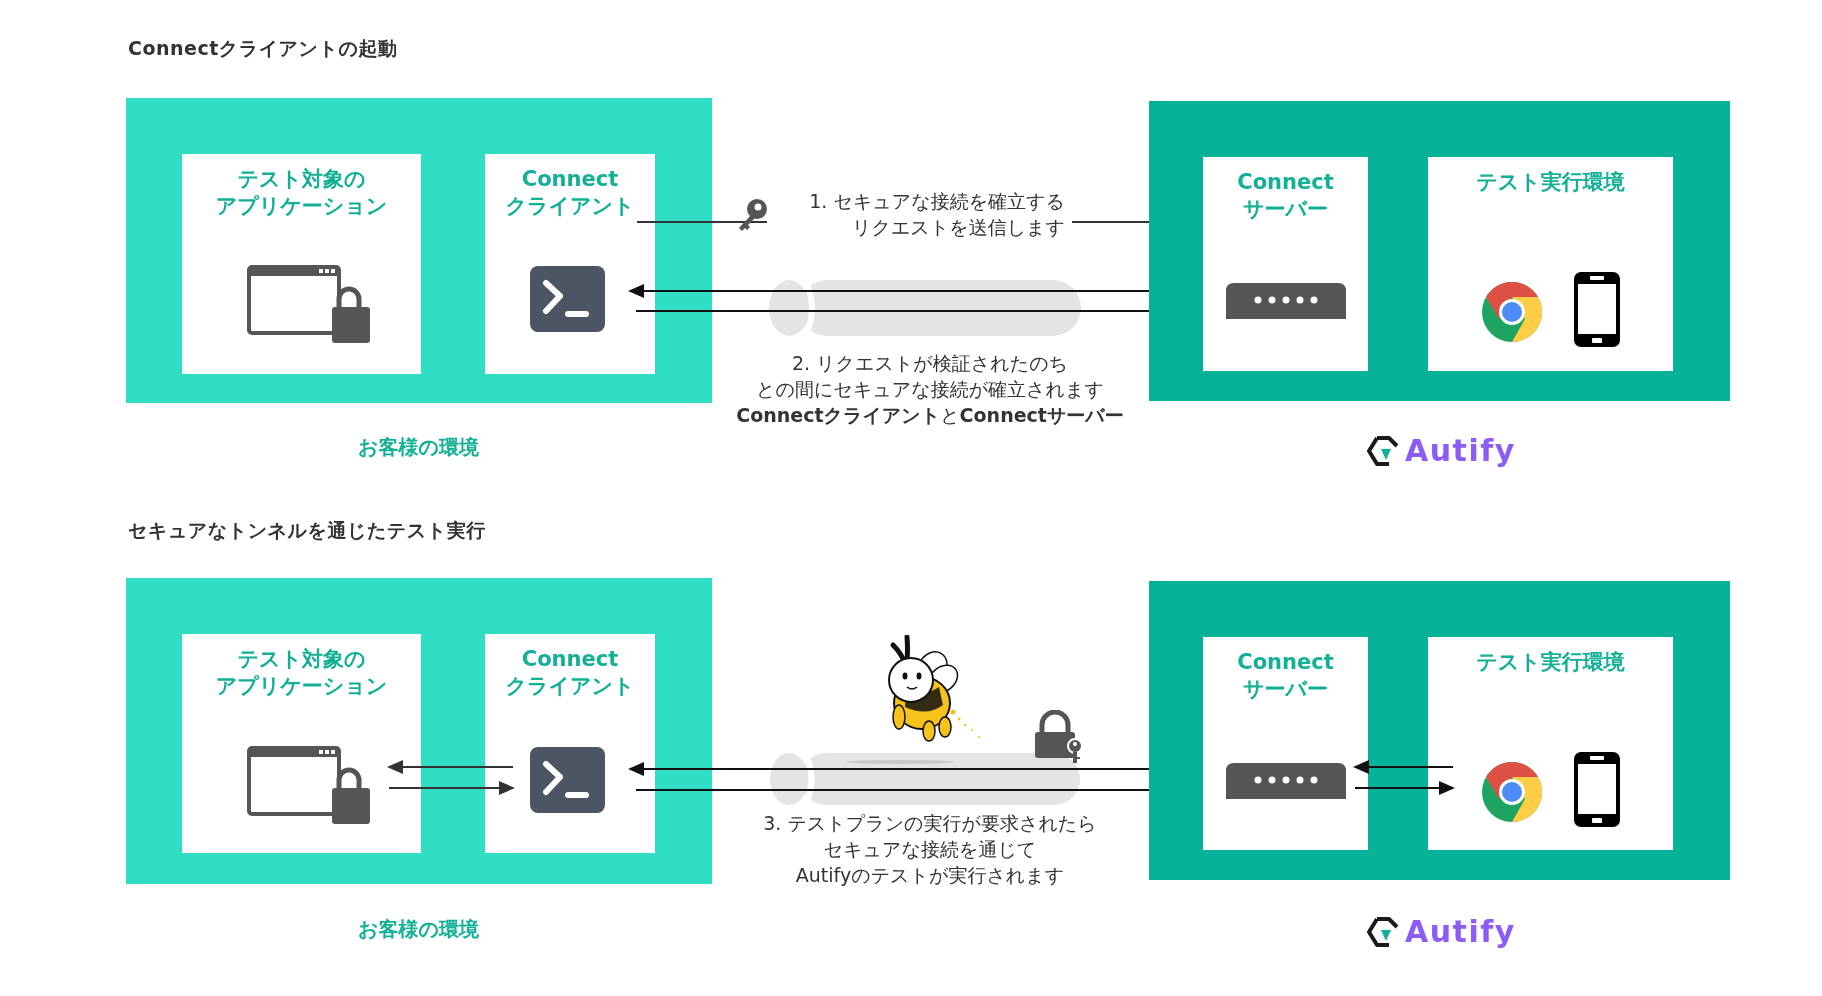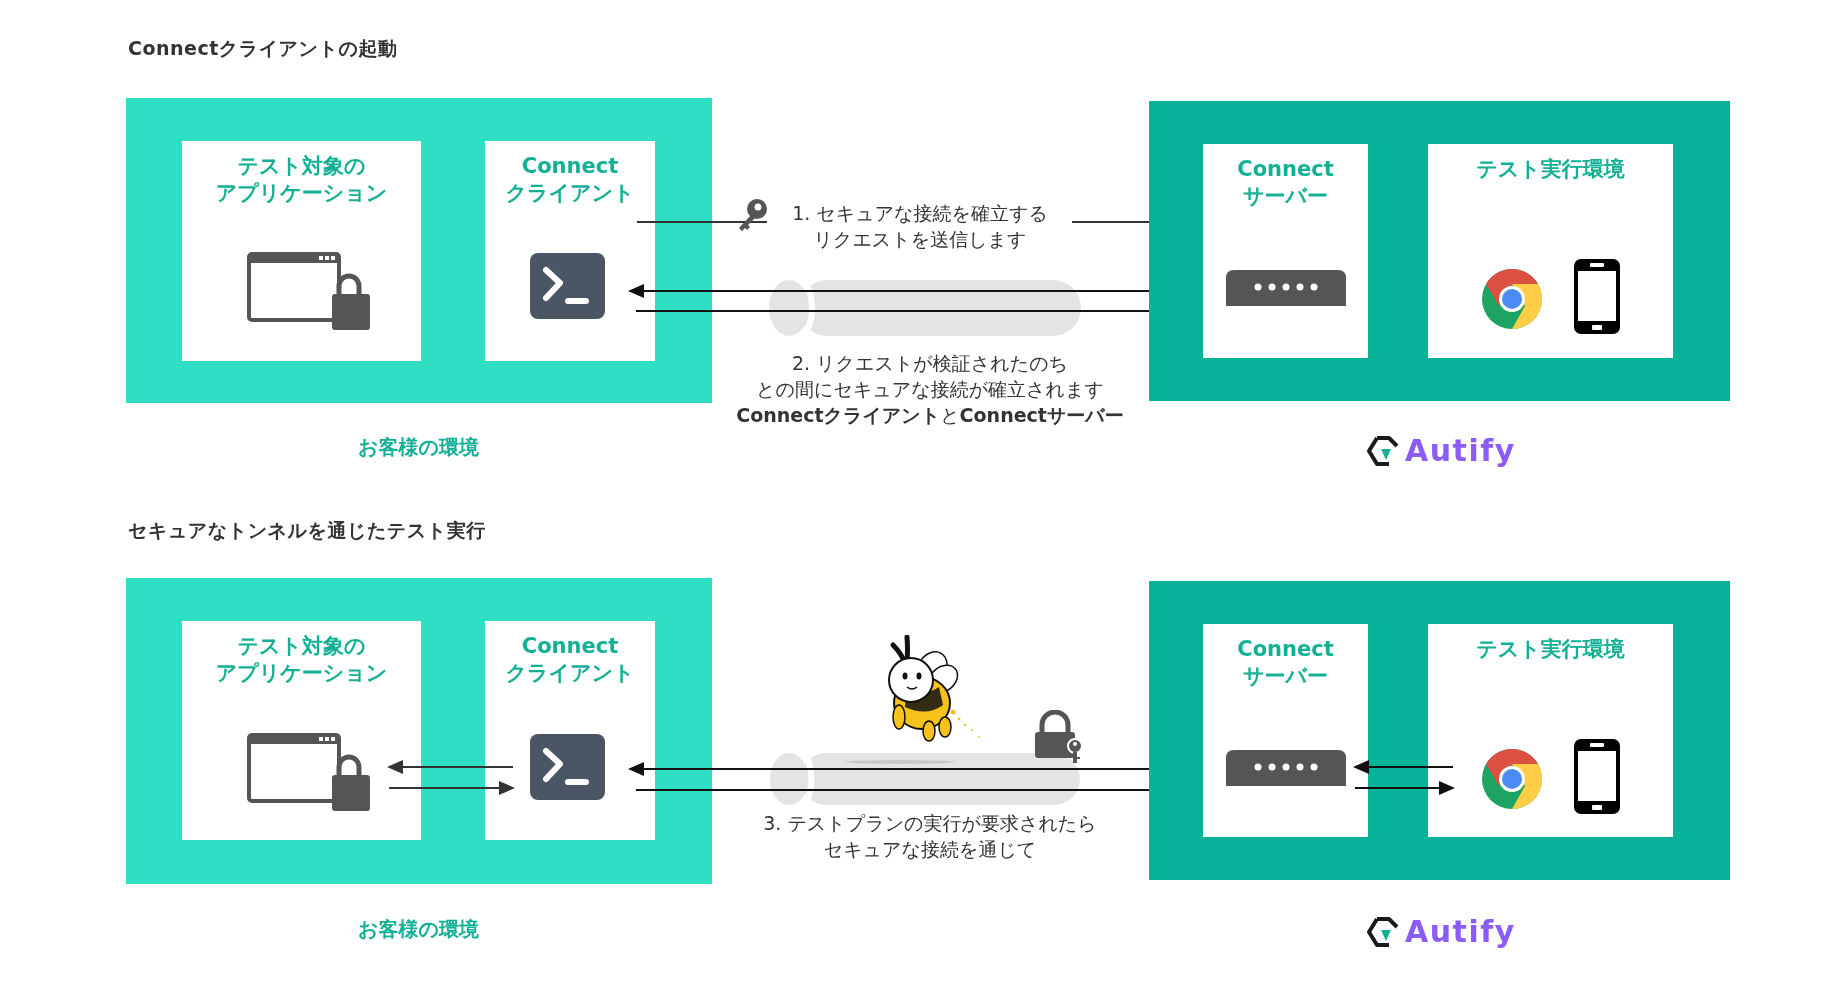--- a/index.html
+++ b/index.html
@@ -2,21 +2,21 @@
 <html><head>
 <meta charset="utf-8">
 <style>
   html, body { margin:0; padding:0; background:#ffffff; }
   body { width:1822px; height:996px; position:relative; overflow:hidden;
          font-family:"DejaVu Sans","Liberation Sans",sans-serif; }
   .abs { position:absolute; }
   .section-title { position:absolute; font-size:19px; font-weight:bold; color:#333333; white-space:nowrap; letter-spacing:0.5px; }
   .env-cust { position:absolute; background:#30dec4; }
   .env-autify { position:absolute; background:#06b298; }
-  .card { position:absolute; background:#ffffff; }
+  .card { position:absolute; background:#ffffff;margin-top:13px; }
   .card-title { position:absolute; left:0; right:0; top:12px; text-align:center; color:#13b096;
                 font-weight:bold; font-size:21px; line-height:27px; white-space:pre-line; }
   .env-label { position:absolute; color:#13b096; font-weight:bold; font-size:20px; white-space:nowrap; text-align:left; }
   .caption { position:absolute; text-align:center; color:#333333; font-size:19px; line-height:26px; white-space:nowrap; }
   .caption b { font-weight:bold; }
   .tunnel { position:absolute; }
   .arrow { position:absolute; height:0; border-top:2.5px solid #111; }
   .arrow.dark { border-top-color:#333; }
   .head-r, .head-l { position:absolute; top:-8px; width:0; height:0; border-top:7px solid transparent; border-bottom:7px solid transparent; }
   .head-r { right:-2px; border-left:16px solid #111; }
@@ -63,21 +63,21 @@
     <ellipse cx="20" cy="28" rx="20" ry="28" fill="#e4e4e4"></ellipse>
     <path d="M36 0 Q50 28 36 56" fill="none" stroke="#fff" stroke-width="6"></path>
   </svg>
 
   <div class="arrow dark" style="left:637px; top:221px; width:130px;"></div>
   <svg class="abs" style="left:733px; top:198px;" width="36" height="36" viewBox="0 0 36 36">
     <circle cx="24" cy="11" r="10" fill="#555"></circle>
     <circle cx="25" cy="9" r="3.5" fill="#fff"></circle>
     <path d="M18 17 L6 30 L9 33 L12 30 L14 32 L17 29 L15 27 L22 20 Z" fill="#555"></path>
   </svg>
-  <div class="caption" style="left:775px; top:200px; width:290px;">
+  <div class="caption" style="left:775px; top:188px; width:290px;text-align:right;">
     <div>1. セキュアな接続を確立する</div>
     <div>リクエストを送信します</div>
   </div>
   <div class="arrow dark" style="left:1072px; top:221px; width:120px;">
       <span class="head-r"></span>
     </div>
 
   <div class="arrow" style="left:630px; top:290px; width:555px;">
       <span class="head-l"></span>
     </div>
@@ -206,20 +206,21 @@
   <div class="arrow" style="left:630px; top:768px; width:555px;">
       <span class="head-l"></span>
     </div>
   <div class="arrow" style="left:636px; top:789px; width:552px;">
       <span class="head-r"></span>
     </div>
 
   <div class="caption" style="left:720px; top:810px; width:420px;">
     <div>3. テストプランの実行が要求されたら</div>
     <div>セキュアな接続を通じて</div>
+    <div>Autifyのテストが実行されます</div>
   </div>
 
   <div class="env-autify" style="left:1149px; top:581px; width:581px; height:299px;">
     <div class="card" style="left:54px; top:43px; width:165px; height:213px;">
       <div class="card-title">Connect
 サーバー</div>
       <svg class="abs" style="left:23px; top:126px;" width="120" height="36" viewBox="0 0 120 36">
         <path d="M0 36 V8 Q0 0 8 0 H112 Q120 0 120 8 V36 Z" fill="#555"></path>
         <circle cx="32" cy="17" r="3.5" fill="#fff"></circle>
           <circle cx="46" cy="17" r="3.5" fill="#fff"></circle>

